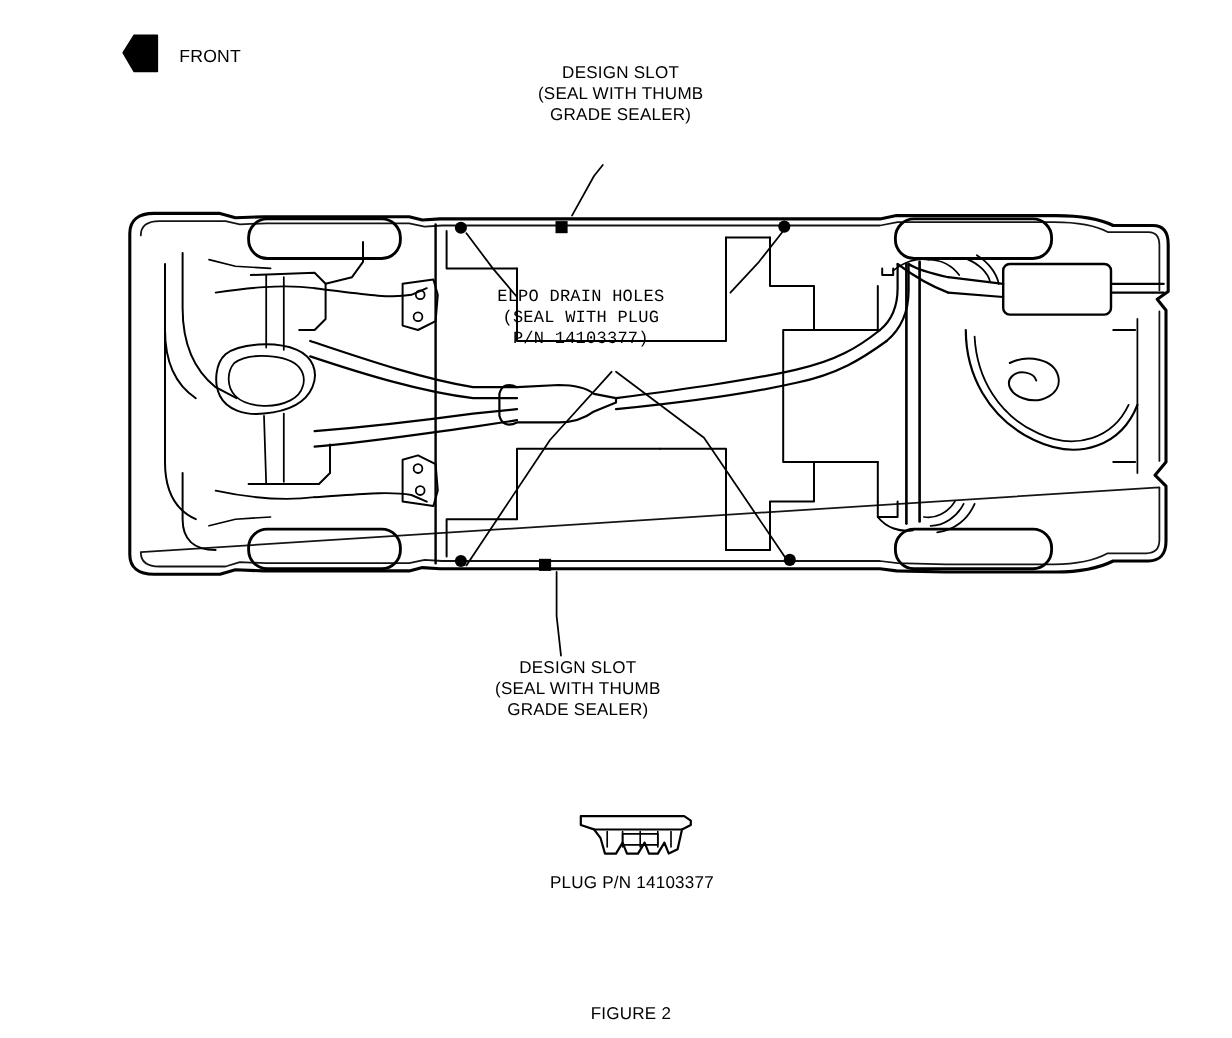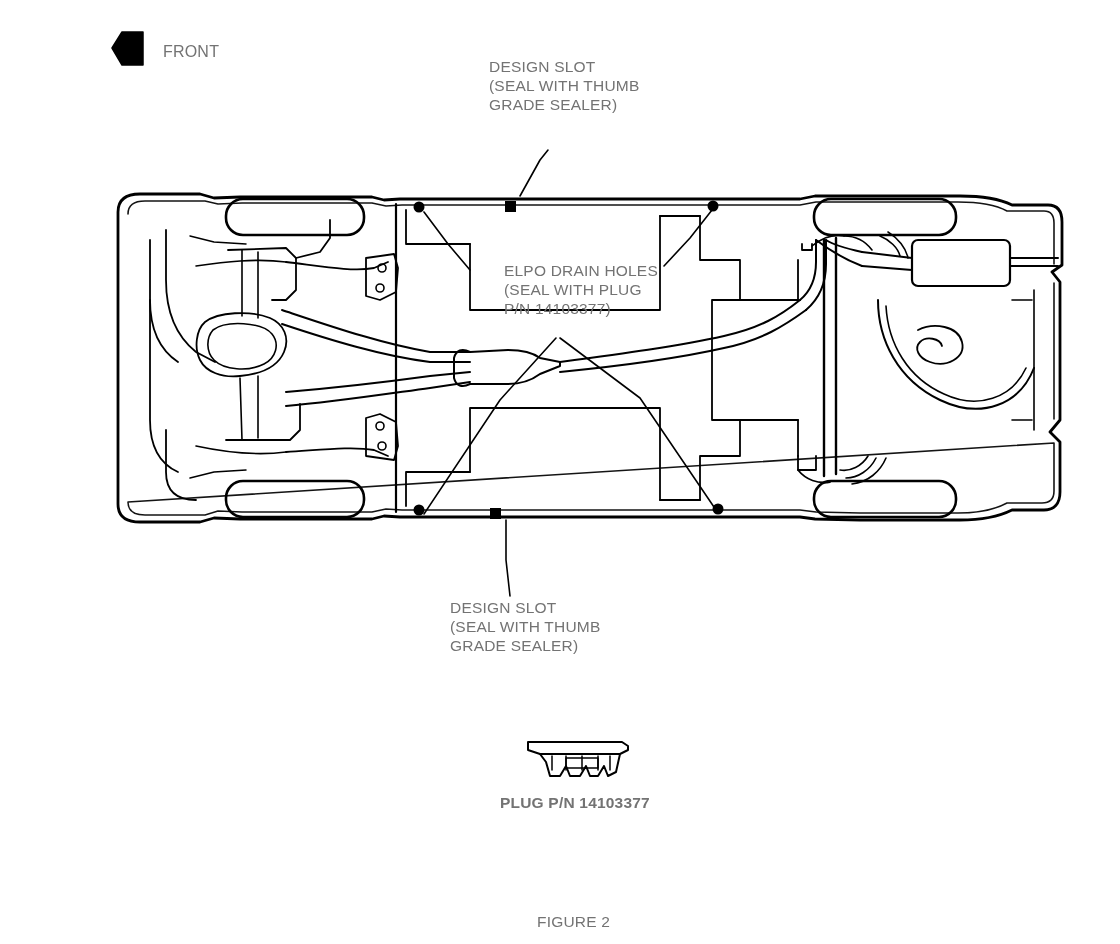--- a/index.html
+++ b/index.html
@@ -28,44 +28,45 @@
     top: 0;
     width: 1120px;
     height: 944px;
   }
   .lbl {
     position: absolute;
     font-family: "Liberation Sans", sans-serif;
     font-size: 15.5px;
     line-height: 19px;
     letter-spacing: 0.2px;
-    color: #737373;
+    color: #000000;
     white-space: pre;
+    text-align: center;
   }
   #front-label {
     left: 163px;
     top: 42px;
     font-size: 16px;
   }
   #design-slot-top-label {
     left: 489px;
     top: 57px;
   }
   #elpo-label {
-    left: 504px;
+    left: 452px;
     top: 261px;
+    font-family: Liberation Mono, monospace;
   }
   #design-slot-bottom-label {
     left: 450px;
     top: 598px;
   }
   #plug-label {
     left: 500px;
     top: 793px;
-    font-weight: bold;
   }
   #figure-label {
     left: 537px;
     top: 912px;
   }
 </style>
 </head>
 <body>
 
 <div id="stage">

